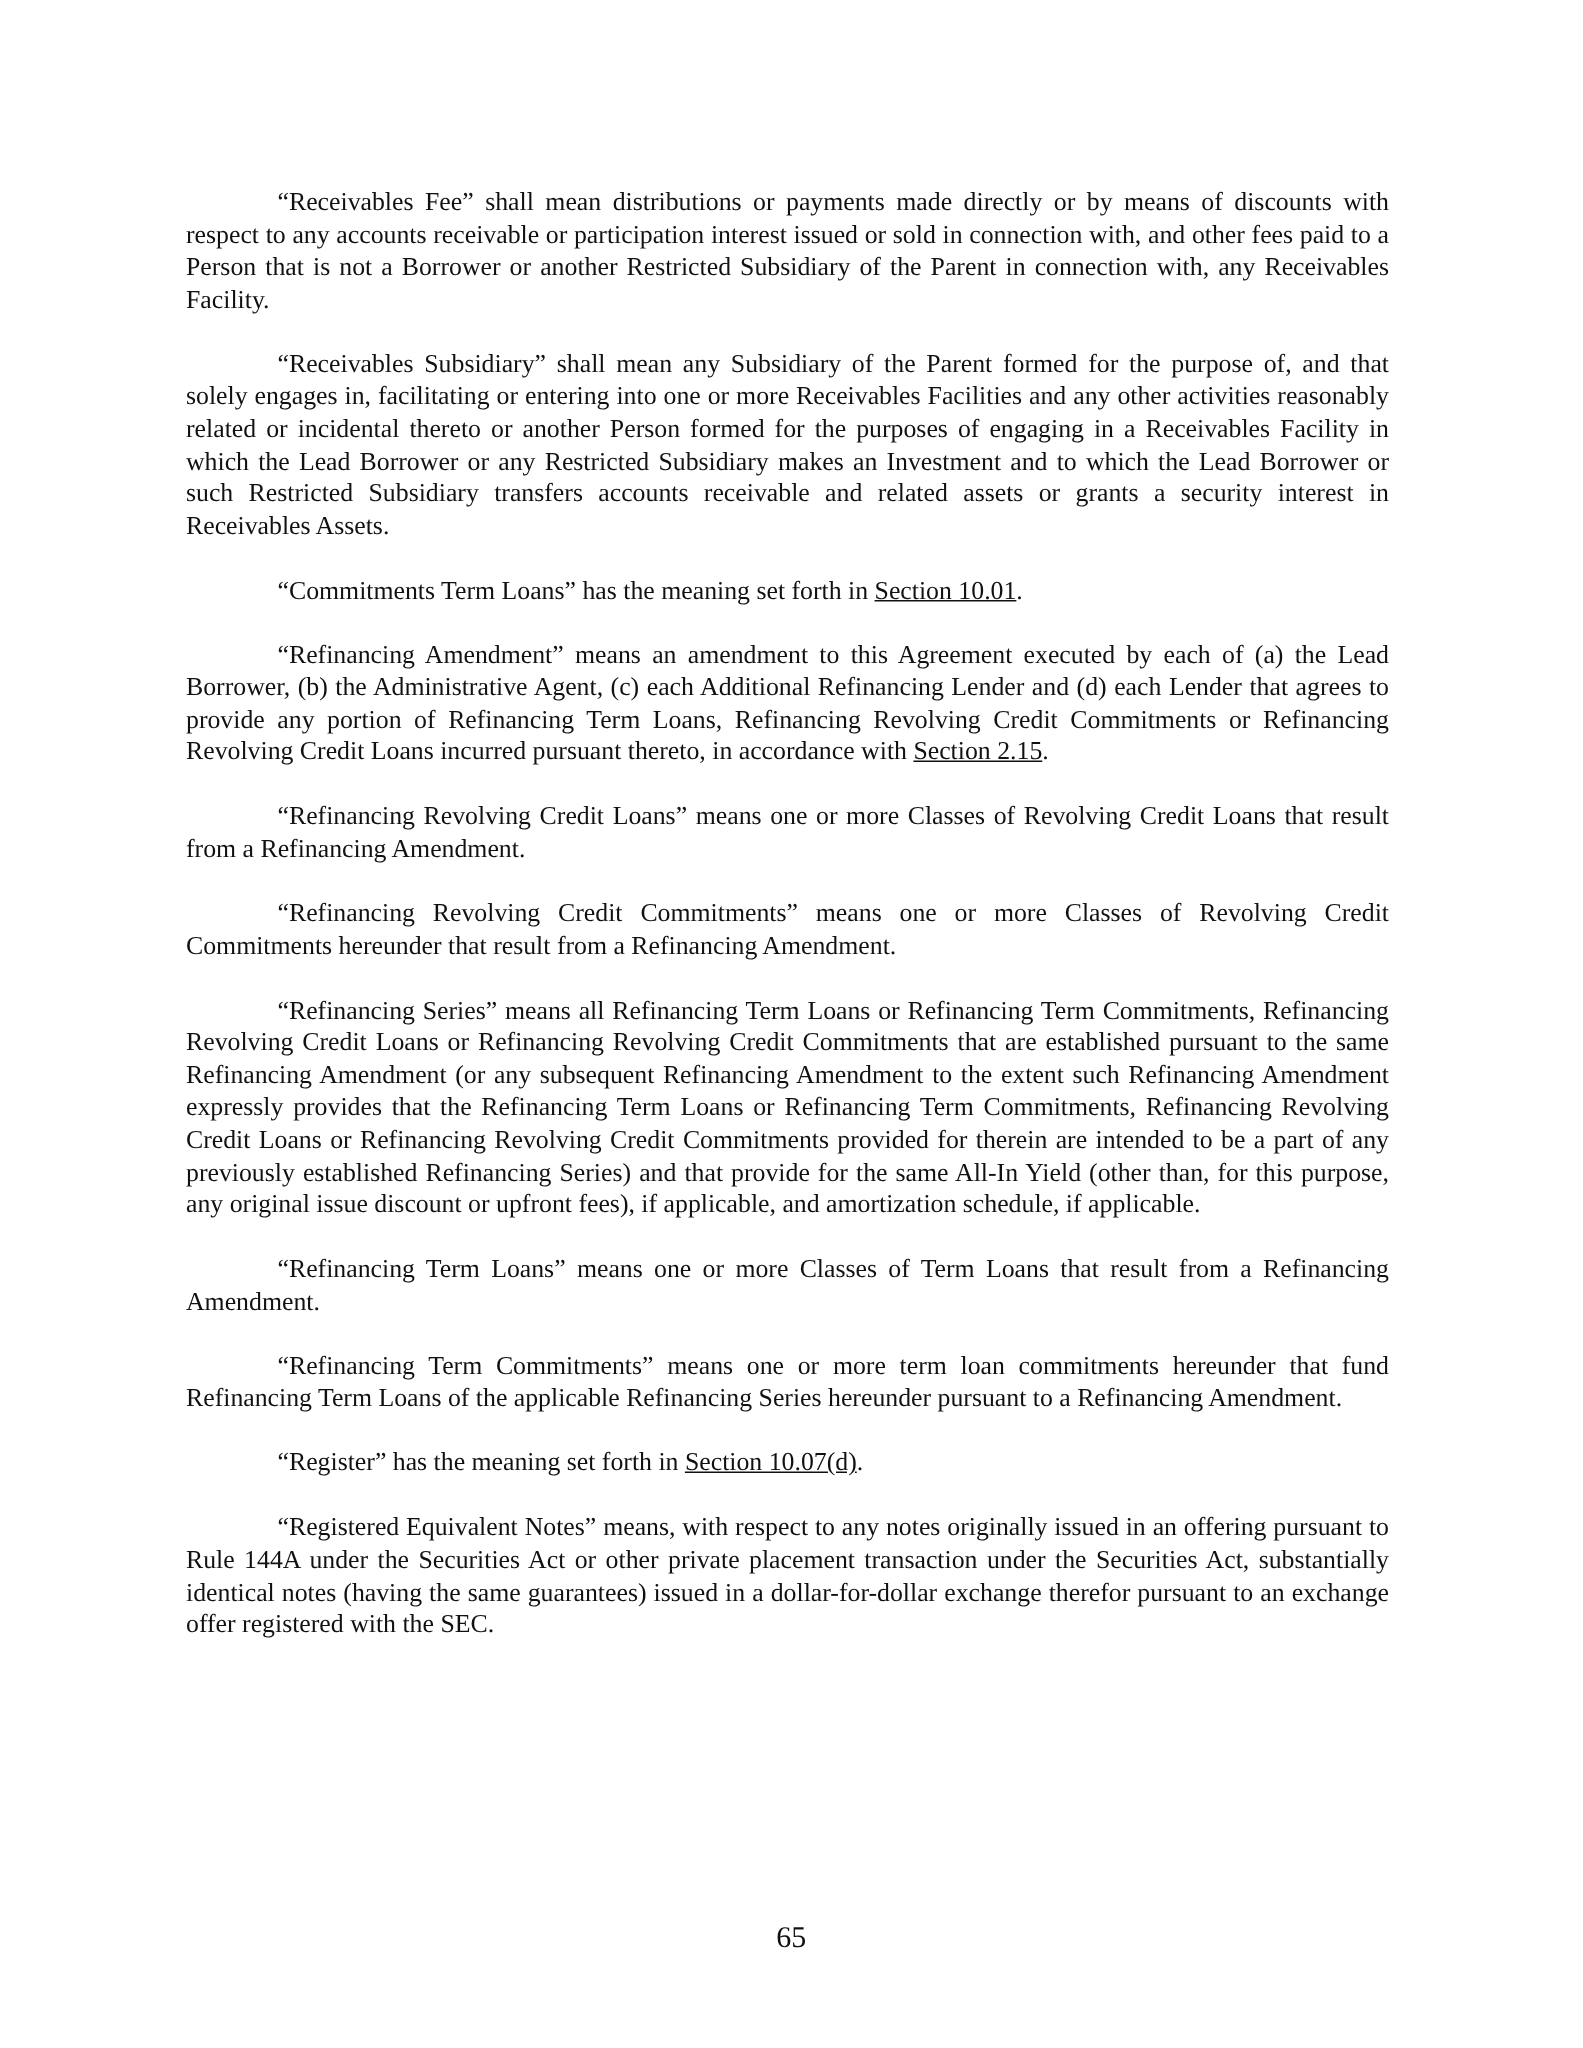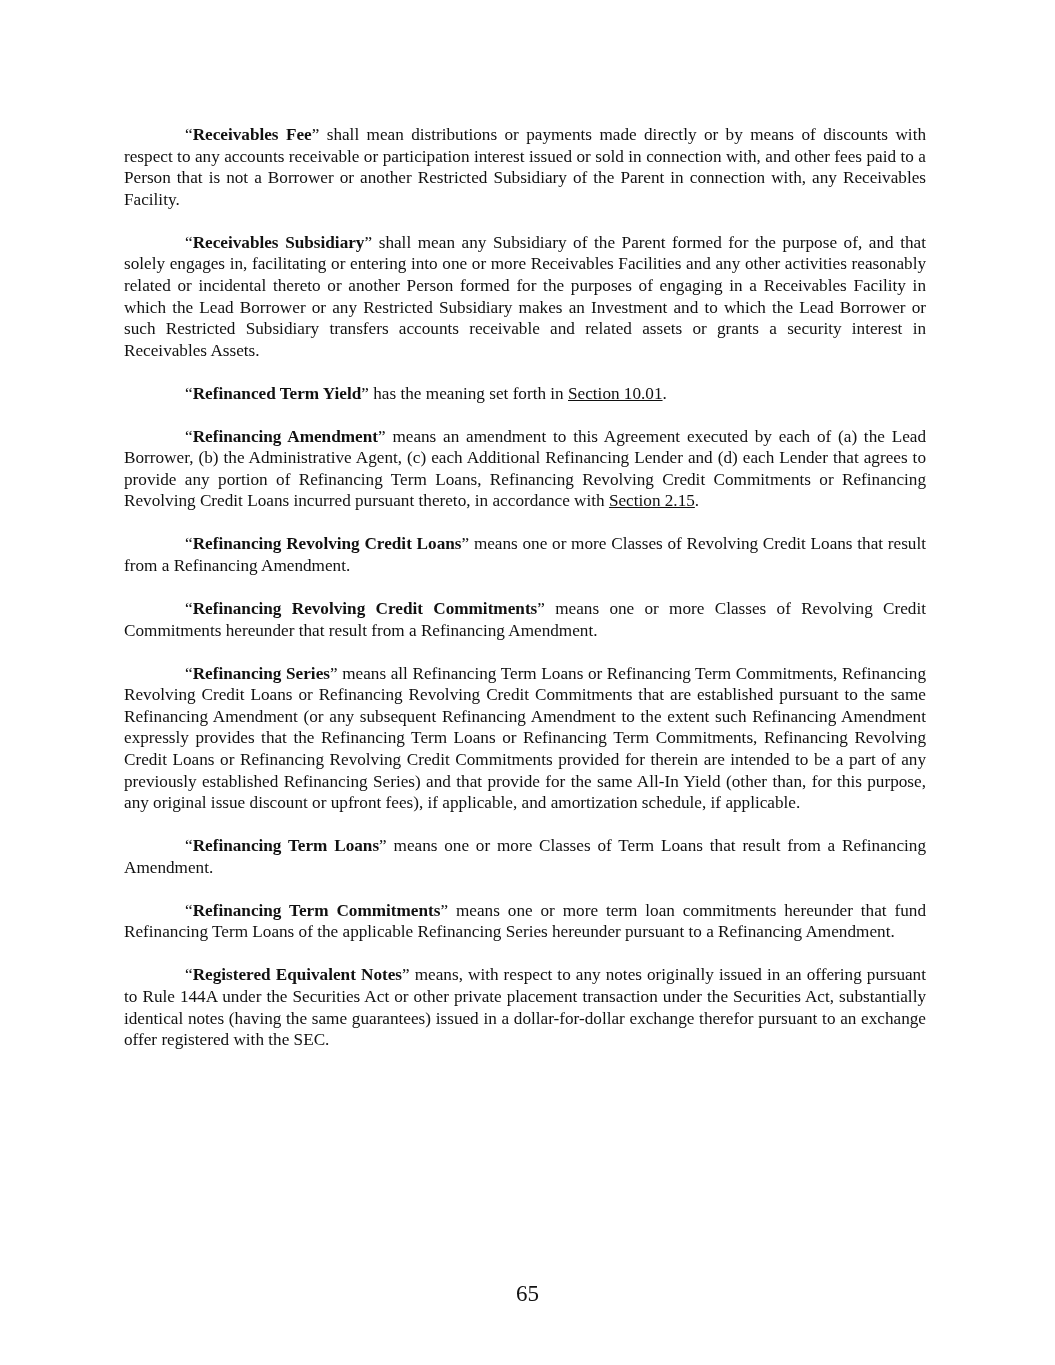--- a/index.html
+++ b/index.html
@@ -22,56 +22,57 @@
       width: 802px;
     }
     .para {
       font-size: 17.2px;
       line-height: 21.6px;
       text-align: justify;
       text-indent: 61px;
       margin: 0 0 21.4px 0;
     }
     .term {
-      font-weight: bold;
+      font-weight: normal;
     }
     .xref {
       text-decoration: underline;
     }
     .page-number {
       position: absolute;
       top: 1281px;
       left: 0;
       width: 1055px;
       text-align: center;
-      font-size: 23px;
+      font-size: 20px;
     }
   </style>
 </head>
 <body>
 
 <div class="page">
 
   <p class="para"><span>“</span><span class="term">Receivables Fee</span><span>”</span><span> shall mean distributions or payments made directly or by means of discounts with respect to any accounts receivable or participation interest issued or sold in connection with, and other fees paid to a Person that is not a Borrower or another Restricted Subsidiary of the Parent in connection with, any Receivables Facility.</span></p>
 
   <p class="para"><span>“</span><span class="term">Receivables Subsidiary</span><span>”</span><span> shall mean any Subsidiary of the Parent formed for the purpose of, and that solely engages in, facilitating or entering into one or more Receivables Facilities and any other activities reasonably related or incidental thereto or another Person formed for the purposes of engaging in a Receivables Facility in which the Lead Borrower or any Restricted Subsidiary makes an Investment and to which the Lead Borrower or such Restricted Subsidiary transfers accounts receivable and related assets or grants a security interest in Receivables Assets.</span></p>
 
 
-  <p class="para"><span>“</span><span class="term">Refinanced Term Yield</span><span>”</span><span> has the meaning set forth in </span><span class="xref">Section 10.01</span><span>.</span></p>
+  <p class="para"><span>“</span><span class="term">Commitments Term Loans</span><span>”</span><span> has the meaning set forth in </span><span class="xref">Section 10.01</span><span>.</span></p>
 
   <p class="para"><span>“</span><span class="term">Refinancing Amendment</span><span>”</span><span> means an amendment to this Agreement executed by each of (a) the Lead Borrower, (b) the Administrative Agent, (c) each Additional Refinancing Lender and (d) each Lender that agrees to provide any portion of Refinancing Term Loans, Refinancing Revolving Credit Commitments or Refinancing Revolving Credit Loans incurred pursuant thereto, in accordance with </span><span class="xref">Section 2.15</span><span>.</span></p>
 
   <p class="para"><span>“</span><span class="term">Refinancing Revolving Credit Loans</span><span>”</span><span> means one or more Classes of Revolving Credit Loans that result from a Refinancing Amendment.</span></p>
 
   <p class="para"><span>“</span><span class="term">Refinancing Revolving Credit Commitments</span><span>”</span><span> means one or more Classes of Revolving Credit Commitments hereunder that result from a Refinancing Amendment.</span></p>
 
   <p class="para"><span>“</span><span class="term">Refinancing Series</span><span>”</span><span> means all Refinancing Term Loans or Refinancing Term Commitments, Refinancing Revolving Credit Loans or Refinancing Revolving Credit Commitments that are established pursuant to the same Refinancing Amendment (or any subsequent Refinancing Amendment to the extent such Refinancing Amendment expressly provides that the Refinancing Term Loans or Refinancing Term Commitments, Refinancing Revolving Credit Loans or Refinancing Revolving Credit Commitments provided for therein are intended to be a part of any previously established Refinancing Series) and that provide for the same All-In Yield (other than, for this purpose, any original issue discount or upfront fees), if applicable, and amortization schedule, if applicable.</span></p>
 
   <p class="para"><span>“</span><span class="term">Refinancing Term Loans</span><span>”</span><span> means one or more Classes of Term Loans that result from a Refinancing Amendment.</span></p>
 
   <p class="para"><span>“</span><span class="term">Refinancing Term Commitments</span><span>”</span><span> means one or more term loan commitments hereunder that fund Refinancing Term Loans of the applicable Refinancing Series hereunder pursuant to a Refinancing Amendment.</span></p>
 
+  <p class="para"><span>“</span><span class="term">Register</span><span>”</span><span> has the meaning set forth in </span><span class="xref">Section 10.07(d)</span><span>.</span></p>
 
   <p class="para"><span>“</span><span class="term">Registered Equivalent Notes</span><span>”</span><span> means, with respect to any notes originally issued in an offering pursuant to Rule 144A under the Securities Act or other private placement transaction under the Securities Act, substantially identical notes (having the same guarantees) issued in a dollar-for-dollar exchange therefor pursuant to an exchange offer registered with the SEC.</span></p>
 
 </div>
 
 <div class="page-number">65</div>
 
 </body></html>

